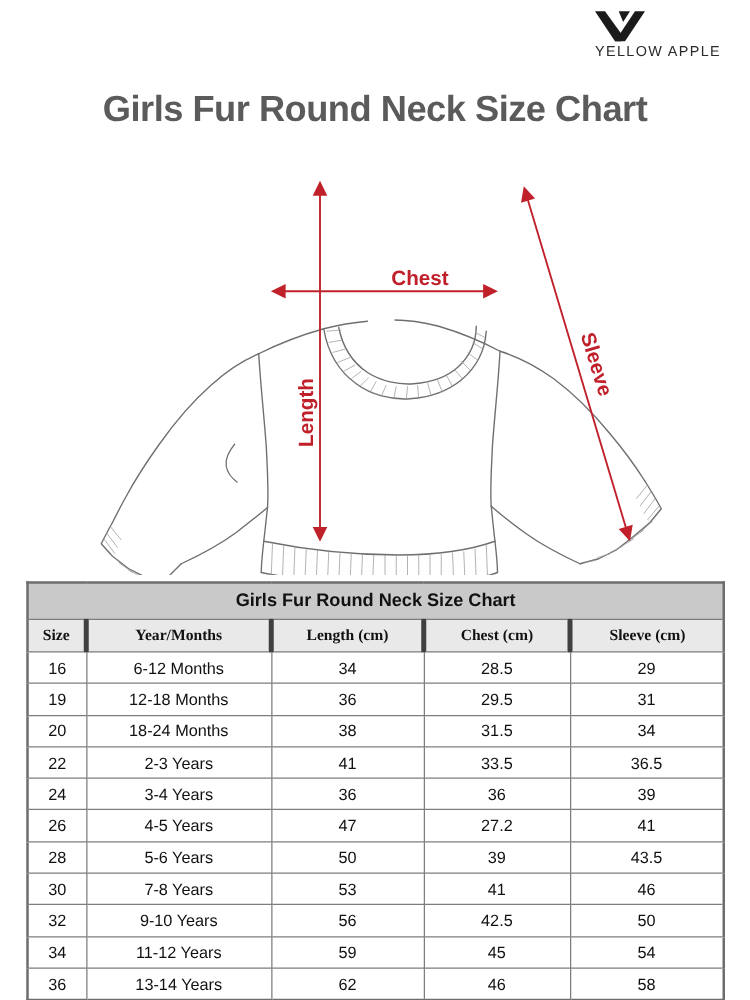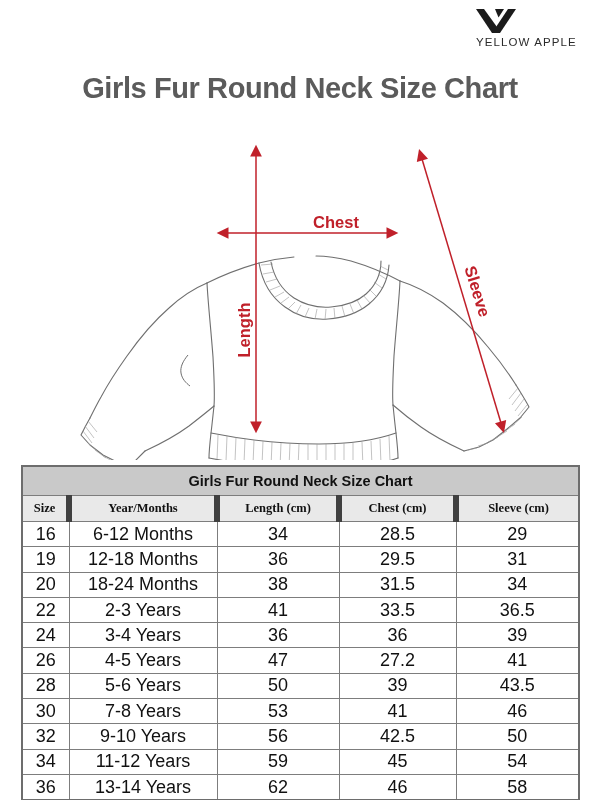--- a/index.html
+++ b/index.html
@@ -93,29 +93,29 @@
   .table-head-row th {
     background: #e9e9e9;
     height: 25px;
     font-size: 12.5px;
     font-weight: bold;
     border-left: 2px solid #6d6d6d;
     border-right: 2px solid #6d6d6d;
     font-family: Liberation Serif, serif;
   }
   .table-head-row th + th {
-    border-left: 6px solid #404040;
+    border-left: 4px solid #404040;
   }
   .table-head-row th:last-child {
     border-right: 2px solid #6d6d6d;
   }
   .size-table tbody tr td {
     background: #ffffff;
     height: 24.3px;
-    font-size: 18px;
+    font-size: 13px;
   }
   .size-table tbody tr td:first-child {
     border-left: 2px solid #6d6d6d;
   }
   .size-table tbody tr td:last-child {
     border-right: 2px solid #6d6d6d;
   }
   .size-table tbody tr:last-child td {
     border-bottom: 2px solid #6d6d6d;
   }

